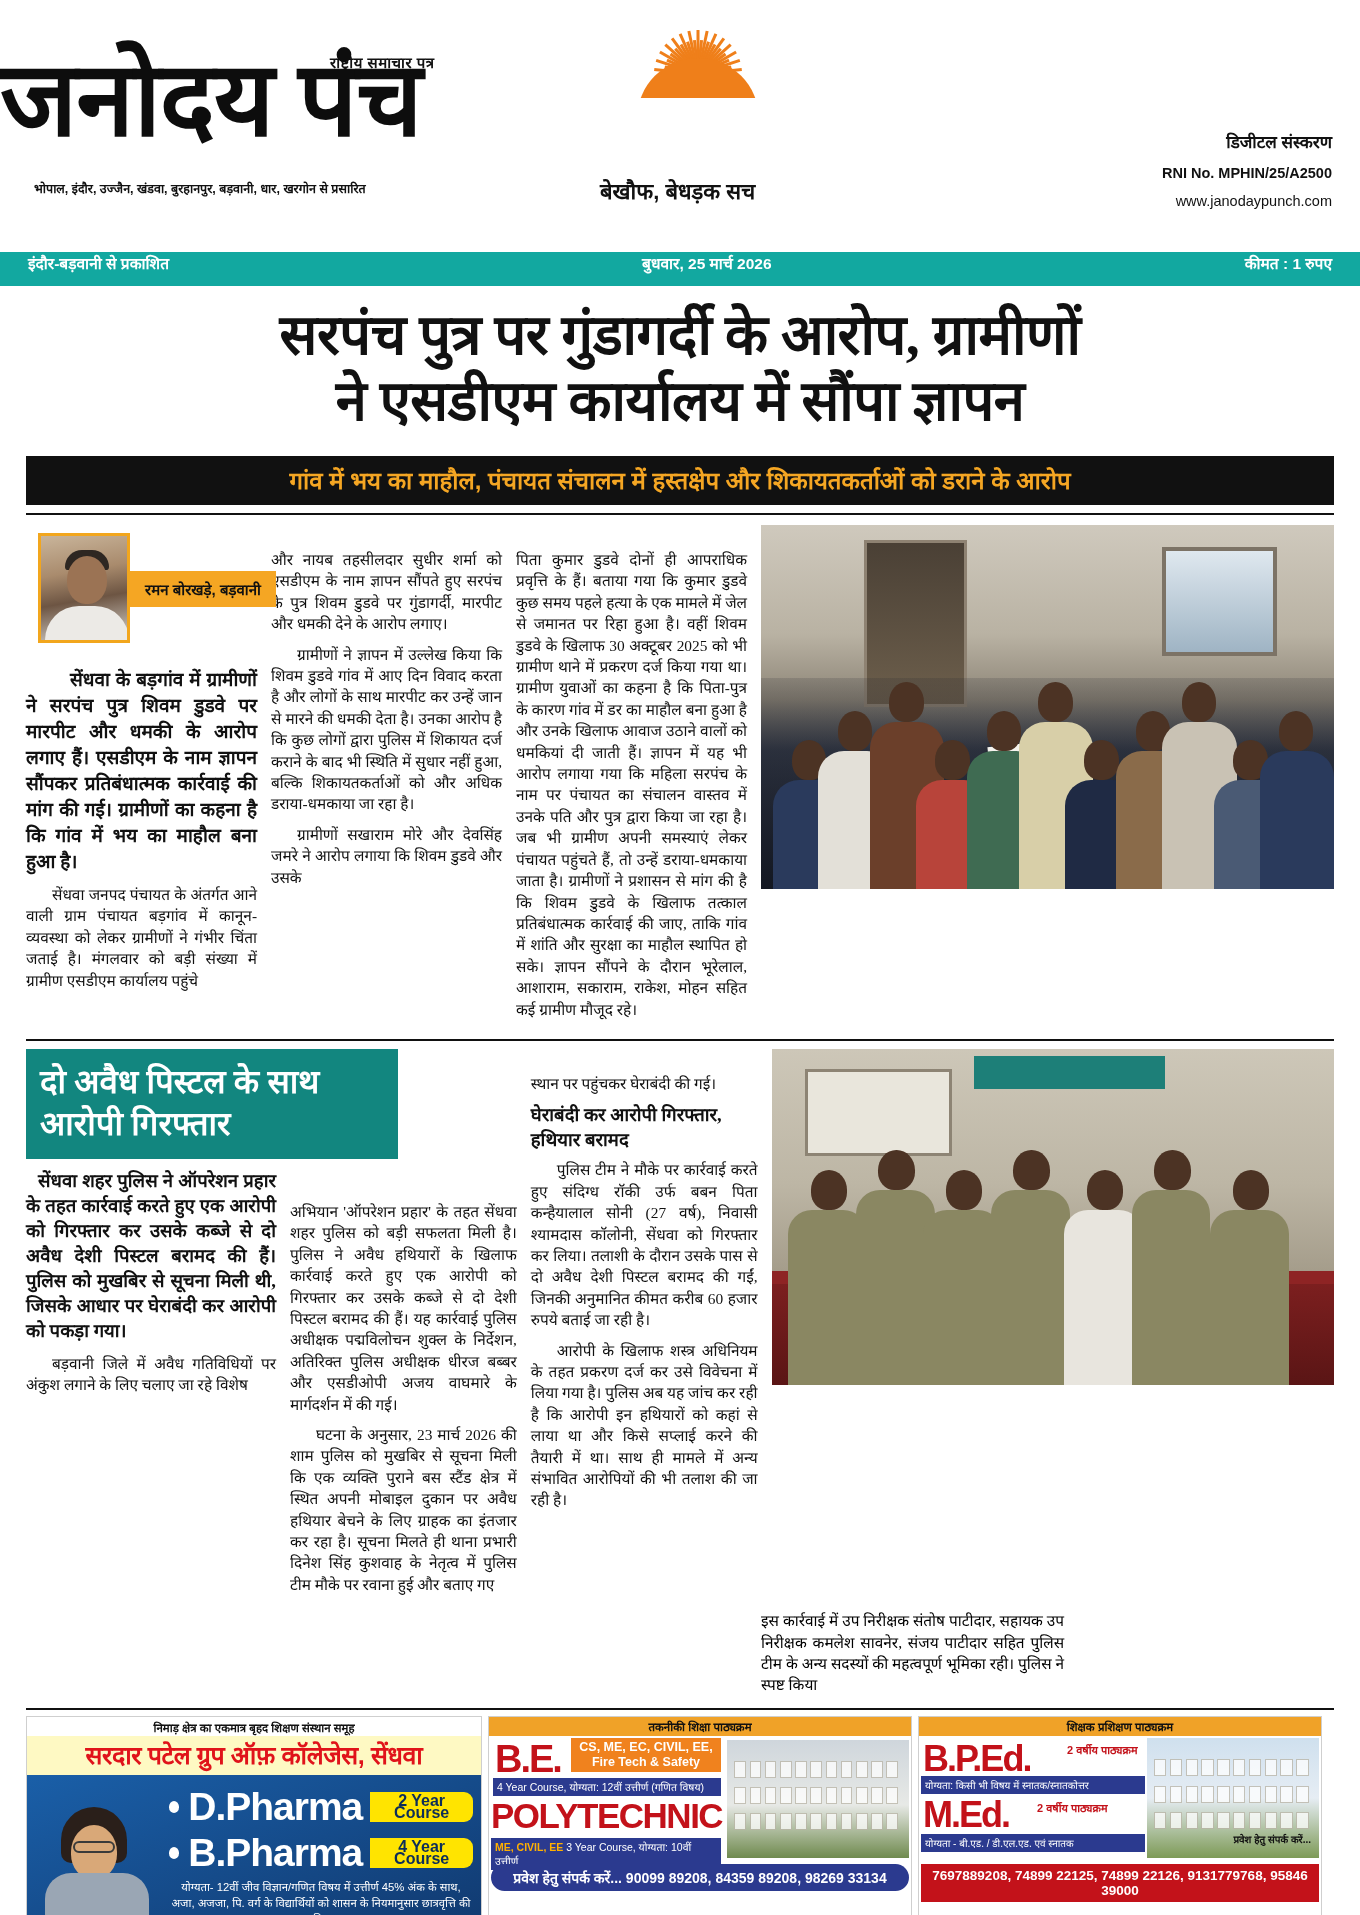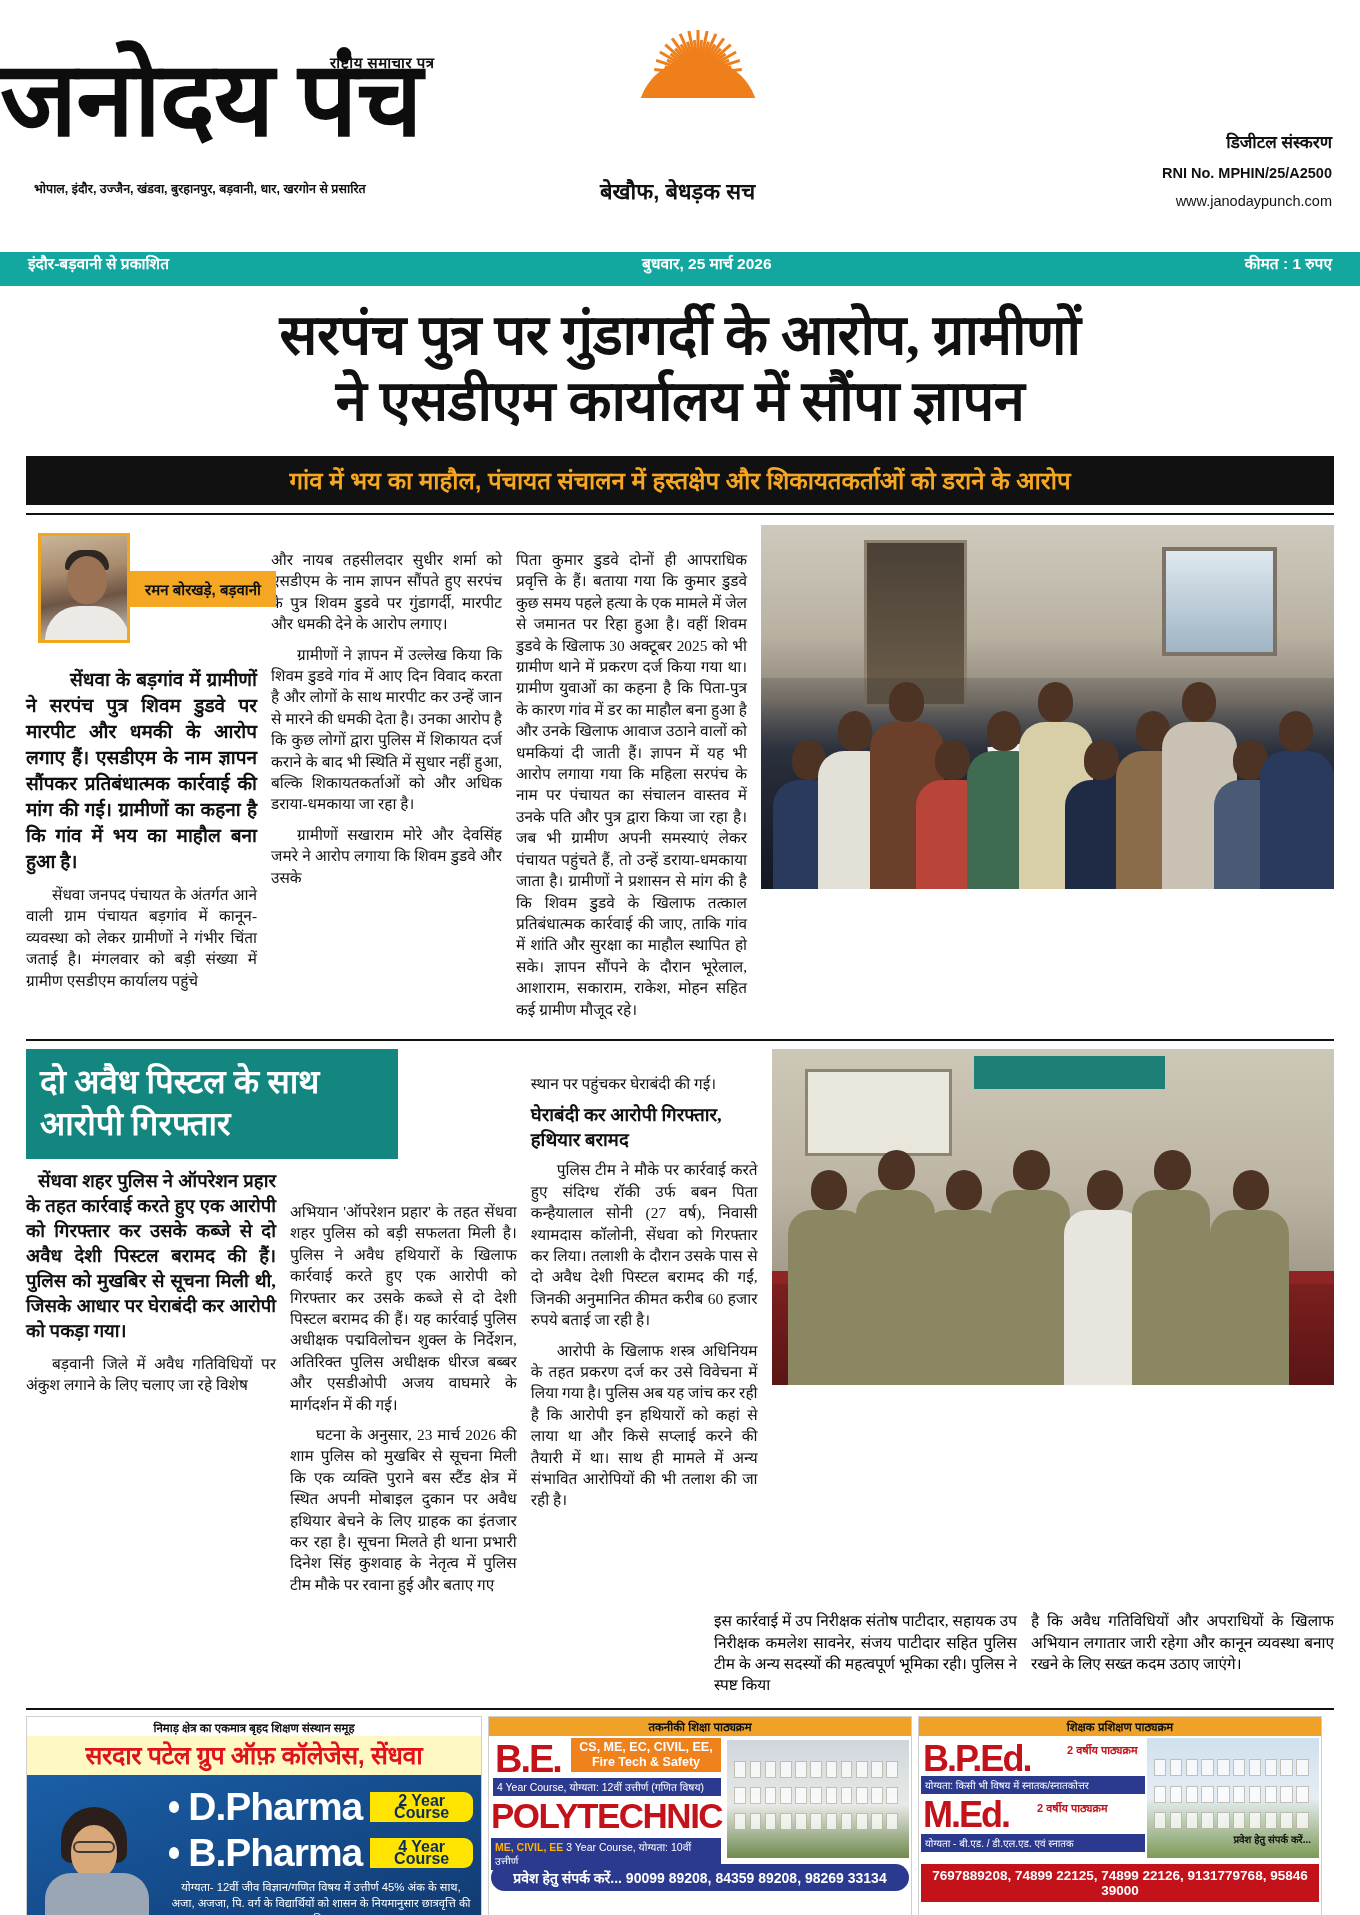--- a/index.html
+++ b/index.html
@@ -453,23 +453,20 @@
     </div>
   </div>
 
   <div class="twocol-bottom">
     <div class="wcol"></div>
     <div class="wcol"></div>
     <div class="wcol"></div>
     <div class="wcol wide">
       <div style="width:303px;">
         <p class="noind" style="font-size:15.4px;line-height:21.4px;text-align:justify;font-family:'Liberation Serif',serif;">इस कार्रवाई में उप निरीक्षक संतोष पाटीदार, सहायक उप निरीक्षक कमलेश सावनेर, संजय पाटीदार सहित पुलिस टीम के अन्य सदस्यों की महत्वपूर्ण भूमिका रही। पुलिस ने स्पष्ट किया</p>
-      </div>
-      <div style="width:303px;">
-        <p class="noind" style="font-size:15.4px;line-height:21.4px;text-align:justify;font-family:'Liberation Serif',serif;">है कि अवैध गतिविधियों और अपराधियों के खिलाफ अभियान लगातार जारी रहेगा और कानून व्यवस्था बनाए रखने के लिए सख्त कदम उठाए जाएंगे।</p>
       </div>
     </div>
   </div>
 
   <div class="rule" style="margin-top:4px;"></div>
 
   <div class="ads">
 
     <div class="ad-left ad-box">
       <div class="spg-head">निमाड़ क्षेत्र का एकमात्र बृहद शिक्षण संस्थान समूह</div>

